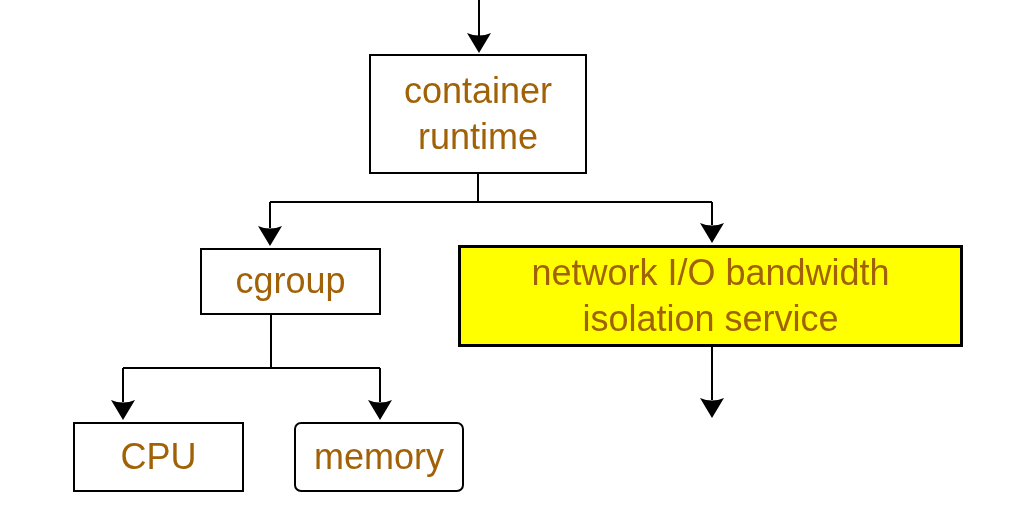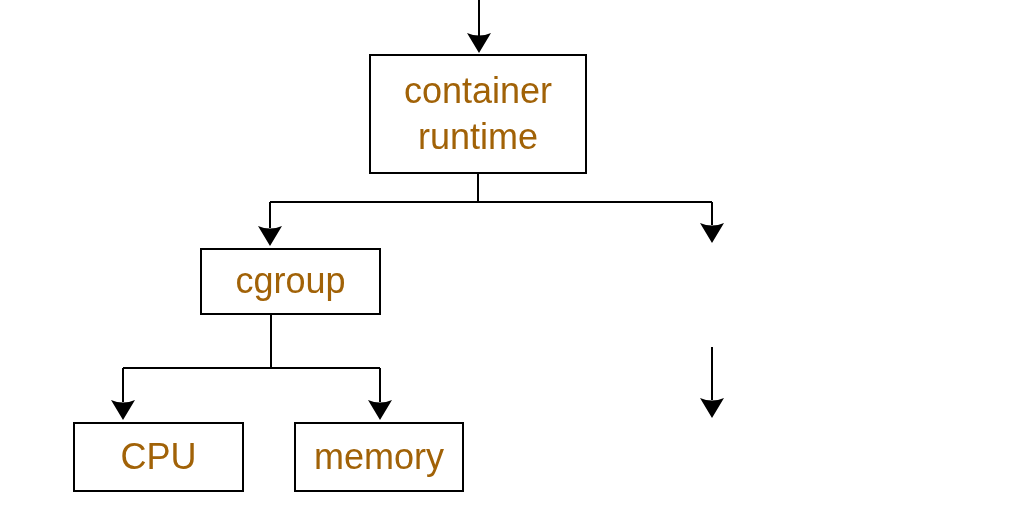--- a/index.html
+++ b/index.html
@@ -94,23 +94,26 @@
   </svg>
 
   <div class="node" style="left:369px; top:54px; width:218px; height:120px;">
     <span class="lbl lbl--wrap-runtime">container runtime</span>
   </div>
 
   <div class="node" style="left:181px; top:248px; width:181px; height:67px;margin-left:19px;">
     <span class="lbl">cgroup</span>
   </div>
 
+  <div class="node node--highlight" style="left: 458px; top: 245px; width: 505px; height: 102px; background-color: rgb(255, 255, 0);">
+    <span class="lbl lbl--wrap-service">network I/O bandwidth isolation service</span>
+  </div>
 
   <div class="node" style="left:37px; top:422px; width:171px; height:70px;margin-left:36px;">
     <span class="lbl">CPU</span>
   </div>
 
-  <div class="node" style="left:294px; top:422px; width:170px; height:70px;">
+  <div class="node" style="left:294px; top:422px; width:170px; height:70px;border-radius:7px;">
     <span class="lbl">memory</span>
   </div>
 
 
 </div>
 
 </body></html>

